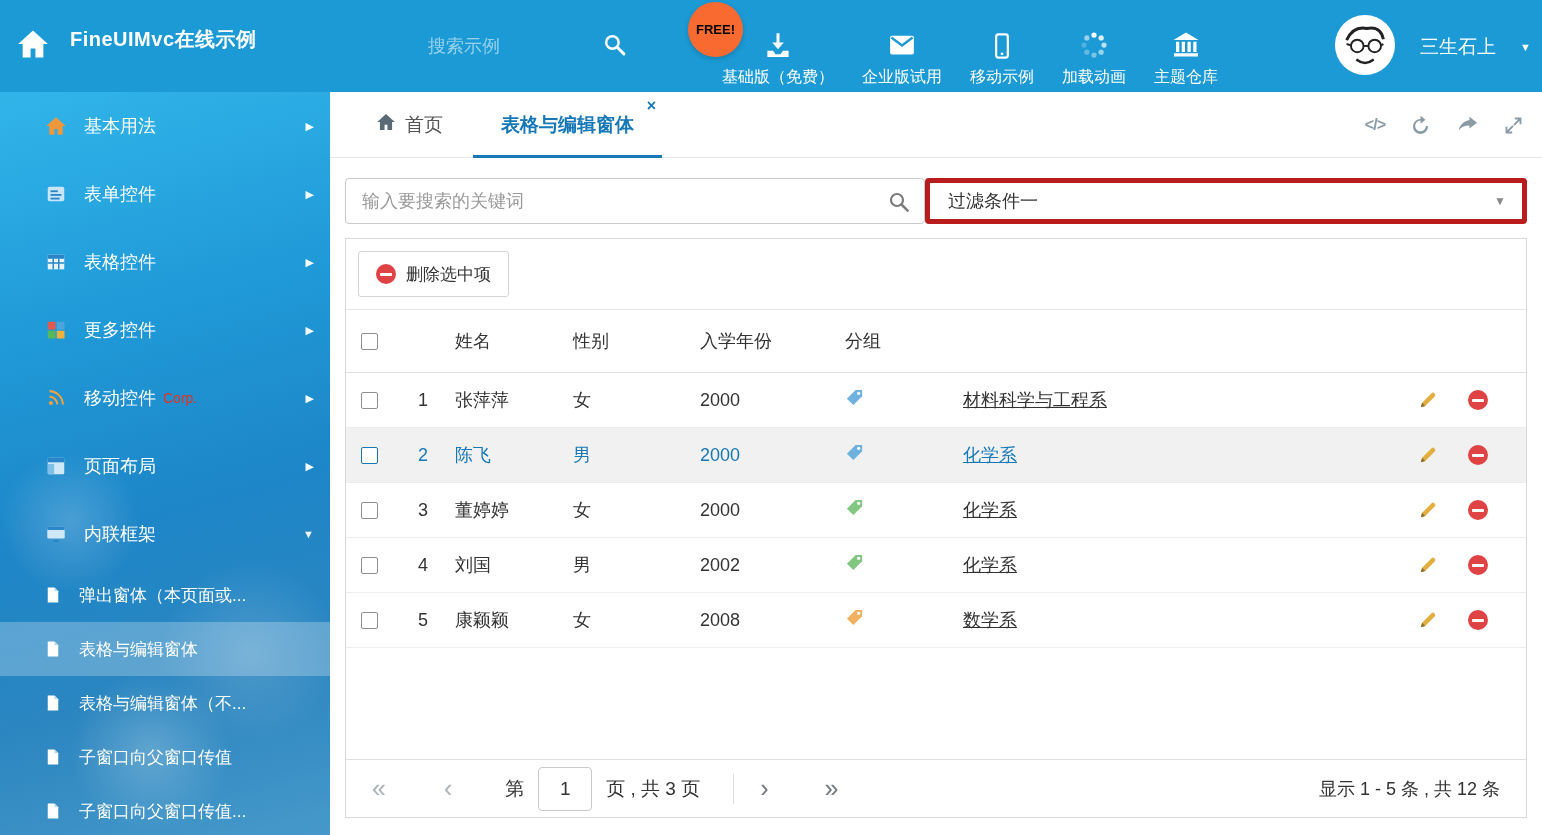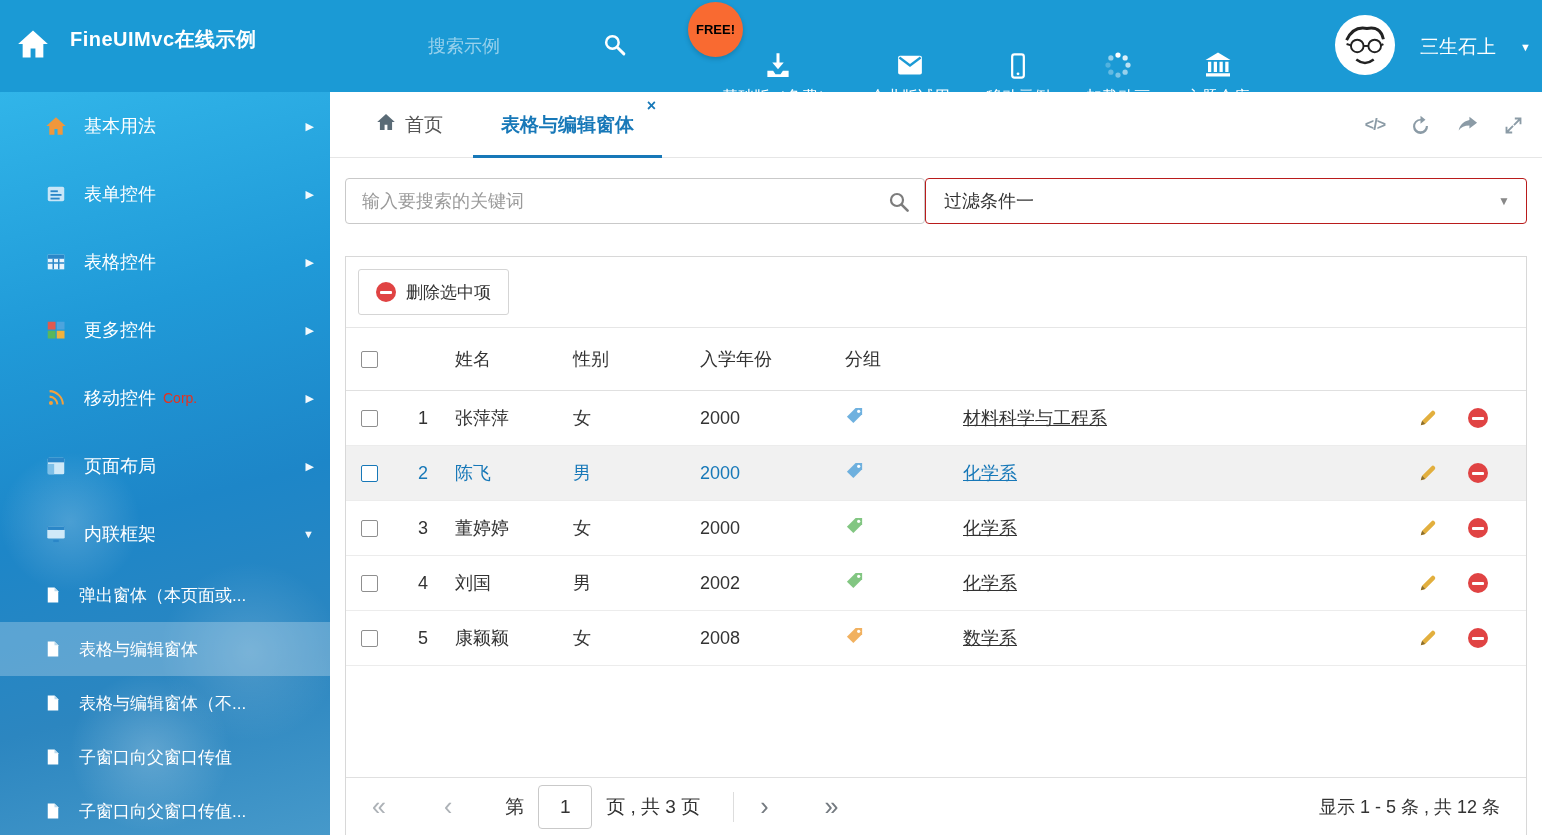--- a/index.html
+++ b/index.html
@@ -9,21 +9,21 @@
 
   
   .header { position:absolute; top:0; left:0; width:1542px; height:92px; background:#1b9ad5; z-index:30; }
   .logo { position:absolute; left:16px; top:27px; cursor:pointer; }
   .app-title { position:absolute; left:70px; top:26px; color:#fff; font-size:20px; font-weight:bold; letter-spacing:.5px; }
   .hdr-search { position:absolute; left:428px; top:30px; width:150px; height:32px; background:transparent; border:none; outline:none; color:#fff; font-size:18px; }
   .hdr-search::placeholder { color:rgba(255,255,255,.55); }
   .hdr-mag { position:absolute; left:602px; top:32px; cursor:pointer; }
   .free-badge { position:absolute; left:688px; top:2px; width:55px; height:55px; border-radius:50%; background:#f96a31; color:#000000;
                 font-size:13px; font-weight:bold; display:flex; align-items:center; justify-content:center; box-shadow:0 2px 5px rgba(0,0,0,.18); z-index:31;}
-  .hdr-nav { position:absolute; left:722px; top:0; height:108px; display:flex; align-items:flex-end; gap:36px; }
+  .hdr-nav { position:absolute; left:722px; top:0; height:108px; display:flex; align-items:center; gap:28px; }
   .nav-item { display:flex; flex-direction:column; align-items:center; gap:7px; color:#fff; cursor:pointer; padding-top:8px; }
   .nav-item .nicon { height:32px; display:flex; align-items:flex-end; }
   .nav-item .nlabel { font-size:16px; white-space:nowrap; }
   .user { position:absolute; left:1334px; top:14px; display:flex; align-items:center; gap:24px; color:#fff; cursor:pointer; }
   .user .uname { font-size:19px; }
   .user .caret { font-size:11px; }
 
   
   .sidebar { position:absolute; top:92px; left:0; width:330px; height:743px; overflow:hidden;
      background:
@@ -47,24 +47,24 @@
   .tab-close { position:absolute; top:5px; right:6px; font-size:16px; font-weight:bold; color:#1778b8; cursor:pointer; }
   .tab-actions { position:absolute; right:18px; top:0; height:66px; display:flex; align-items:center; gap:24px; color:#8b9ba6; }
   .tab-actions .ta { cursor:pointer; display:flex; align-items:center; }
   .ta.code { font-size:16px; font-weight:bold; letter-spacing:-1px; }
 
   .filter-row { display:flex; gap:0; padding:20px 15px 0 15px; }
   .search-box { width:580px; height:46px; border:1px solid #c9c9c9; border-radius:4px; position:relative; background:#fff; }
   .search-box input { width:100%; height:100%; border:none; outline:none; padding:0 48px 0 16px; font-size:18px; color:#333; background:transparent; }
   .search-box input::placeholder { color:#9a9a9a; }
   .search-box .mag { position:absolute; right:13px; top:11px; cursor:pointer; }
-  .dropdown { flex:1; height:46px; border:1px solid #b91c1c; border-radius:4px; display:flex; align-items:center; padding:0 18px; font-size:18px; color:#333; position:relative; cursor:pointer; background:#fff; }
+  .dropdown { flex:1; height:46px; border:5px solid #b91c1c; border-radius:4px; display:flex; align-items:center; padding:0 18px; font-size:18px; color:#333; position:relative; cursor:pointer; background:#fff; }
   .dropdown .dcaret { position:absolute; right:16px; color:#888; font-size:12px; }
 
-  .grid { margin:32px 15px 0 15px; height:580px; border:1px solid #d8d8d8; display:flex; flex-direction:column; background:#fff; }
+  .grid { margin:14px 15px 0 15px; height:580px; border:1px solid #d8d8d8; display:flex; flex-direction:column; background:#fff; }
   .gtoolbar { display:flex; justify-content:space-between; align-items:center; padding:12px 12px; }
   .btn { display:inline-flex; align-items:center; gap:10px; height:46px; padding:0 17px; border:1px solid #d5d5d5; border-radius:3px; background:#fff; font-size:17px; color:#333; cursor:pointer; font-family:inherit; }
 
   .thead, .trow { display:grid; grid-template-columns:50px 44px 118px 127px 145px 118px 1fr 120px; align-items:center; padding-left:15px; }
   .thead { height:64px; border-top:1px solid #e6e6e6; border-bottom:1px solid #e0e0e0; font-size:18px; color:#333; }
   .trow { height:55px; border-bottom:1px solid #ececec; font-size:18px; color:#333; }
   .trow.selected { background:#f1f1f1; color:#1778b8; }
   .trow .major { color:#333; text-decoration:underline; cursor:pointer; }
   .trow.selected .major { color:#1778b8; }
   .idx { padding-left:7px; }

